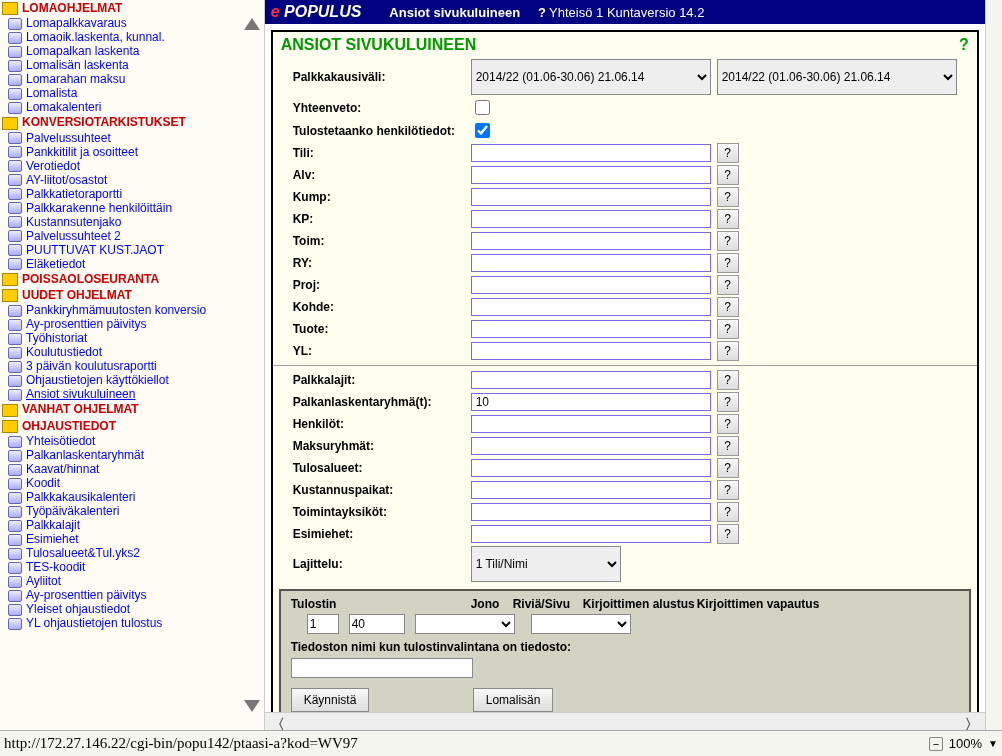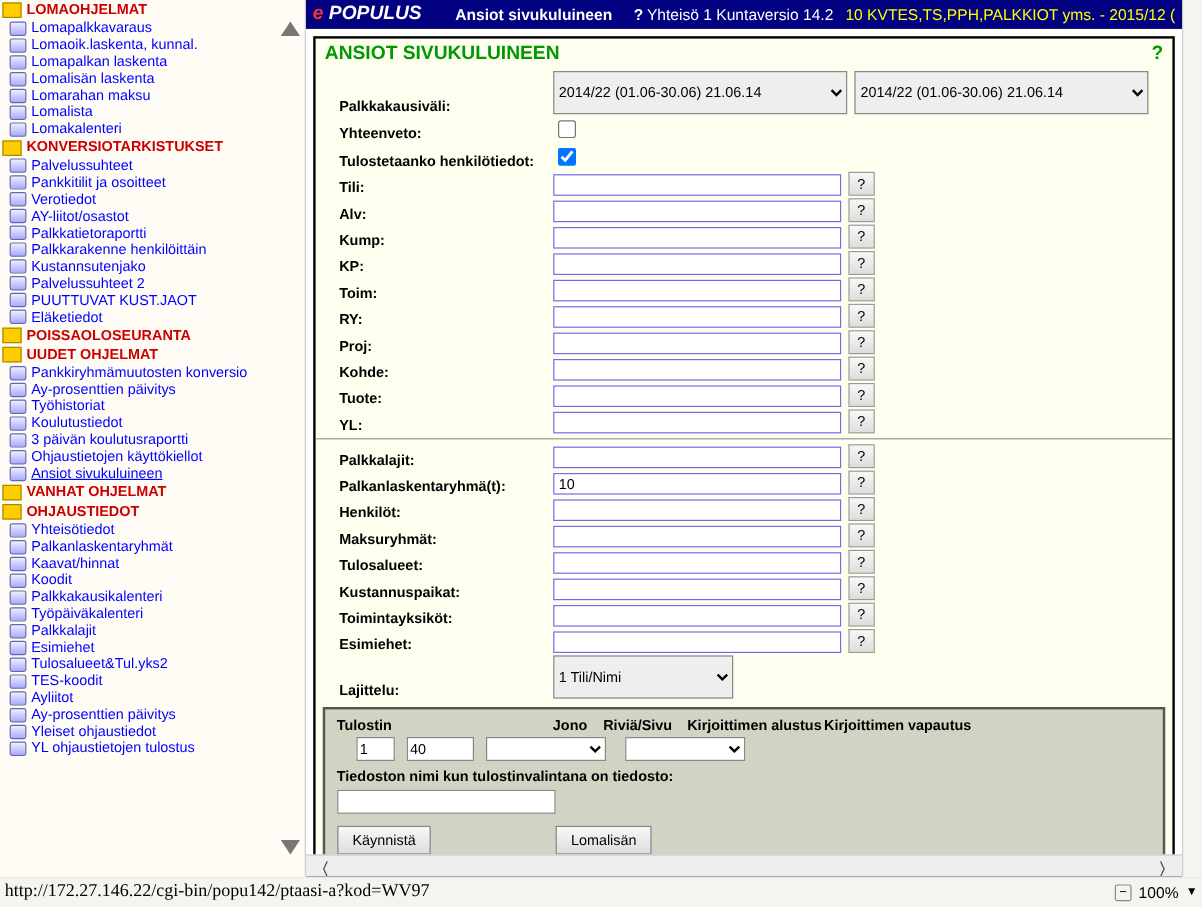--- a/index.html
+++ b/index.html
@@ -7,32 +7,32 @@
 .root{display:flex;flex-direction:column;height:756px;width:1002px;overflow:hidden}
 .body{flex:1;display:flex;overflow:hidden}
 .sidebar{width:275px;background:#fffcf5;overflow-y:auto;padding:0 2px;border-right:1px solid #ccc;position:relative}
 .scrollind{position:absolute;right:4px;top:18px;width:0;height:0;border-left:8px solid transparent;border-right:8px solid transparent;border-bottom:12px solid #777}
 .scrollind2{position:absolute;right:4px;bottom:18px;width:0;height:0;border-left:8px solid transparent;border-right:8px solid transparent;border-top:12px solid #777}
 .cat{color:#c00;font-weight:bold;font-size:12px;padding:1px 0}
 .cat:before{content:"";display:inline-block;width:14px;height:11px;background:#fc0;border:1px solid #a80;margin-right:4px;vertical-align:middle}
 .item{color:#00f;font-size:12px;padding:0;margin-left:6px;white-space:nowrap;cursor:pointer}
 .item.underline{text-decoration:underline}
 .item:before{content:"";display:inline-block;width:12px;height:10px;background:linear-gradient(#eef,#aaf);border:1px solid #66a;border-radius:2px;margin-right:4px;vertical-align:middle}
-.main{flex:1;display:flex;flex-direction:column;background:#4d7c0f}
+.main{flex:1;display:flex;flex-direction:column;background:#737373}
 .topbar{background:#000080;color:#fff;height:24px;display:flex;align-items:center;padding:0 6px;font-size:13px;white-space:nowrap;overflow:hidden}
 .topbar .logo{font-style:italic;font-weight:bold;font-size:16px;margin-right:28px}
 .topbar .logo .e{color:#f33;font-style:italic}
 .topbar .yellow{color:#ff0}
 .topbar .bcrumb{font-weight:bold;margin-right:18px}
 .topbar .q{font-weight:bold;margin-right:3px}
 .formwrap{flex:1;overflow:auto;background:#fff;padding:6px}
 .formbox{border:2px solid #000;background:#fffff0;padding:0}
 .formtitle{color:#090;font-weight:bold;font-size:16px;padding:4px 8px;display:flex;justify-content:space-between}
 .formtitle .hq{color:#090;font-weight:bold}
-.row{display:flex;align-items:flex-end;padding:1px 20px}
+.row{display:flex;align-items:center;padding:1px 20px}
 .row label{width:178px;font-size:12px;font-weight:bold}
 .row input[type=text]{flex:0 0 240px;height:18px;border:1px solid #7b68ee;background:#fff;font-size:12px;padding:0 4px}
 .row select{height:36px;font-size:12px;border:1px solid #888;background:#eee}
 .row .hbtn{width:22px;height:20px;margin-left:6px;background:linear-gradient(#f8f8f8,#ddd);border:1px solid #999;font-size:12px;cursor:pointer}
 .row .ck{width:15px;height:15px}
 .periodrow select{flex:1}
 .divider{border-top:1px solid #999;margin:3px 0}
 .printbox{margin:6px 6px;border:2px solid #555;background:#d3d3c4;padding:6px 10px}
 .phead{display:flex;font-weight:bold;font-size:12px;margin-bottom:3px}
 .phead div:nth-child(1){width:180px}
@@ -116,21 +116,20 @@
         </div>
       <div class="scrollind2"></div>
     </div>
 
     <div class="main">
       <div class="topbar">
         <span class="logo"><span class="e">e</span> <span>POPULUS</span></span>
         <span class="bcrumb">Ansiot sivukuluineen</span>
         <span class="q">?</span>
         <span style="margin-right:10px">Yhteisö 1 Kuntaversio 14.2</span>
-        <span class="yellow">10 KVTES,TS,PPH,PALKKIOT yms. - 2015/12 (</span>
       </div>
 
       <div class="formwrap">
         <div class="formbox">
           <div class="formtitle">
             <span>ANSIOT SIVUKULUINEEN</span>
             <span class="hq">?</span>
           </div>
 
           <div class="row periodrow">

